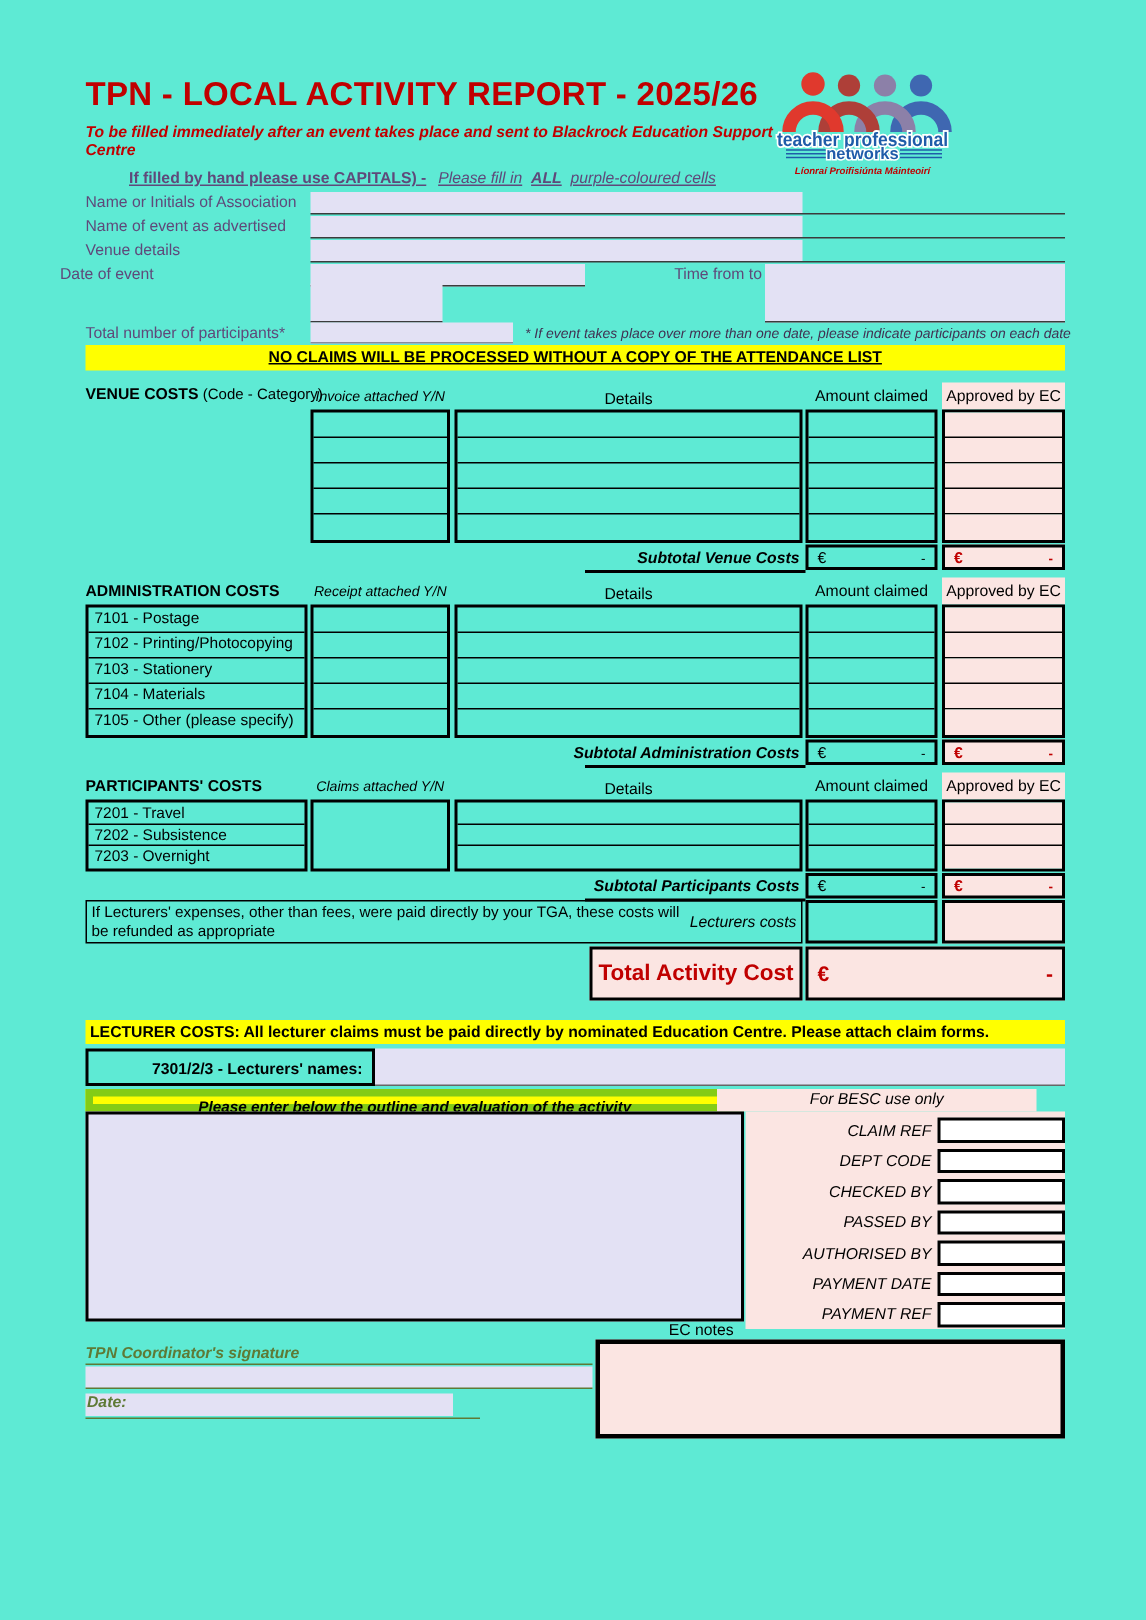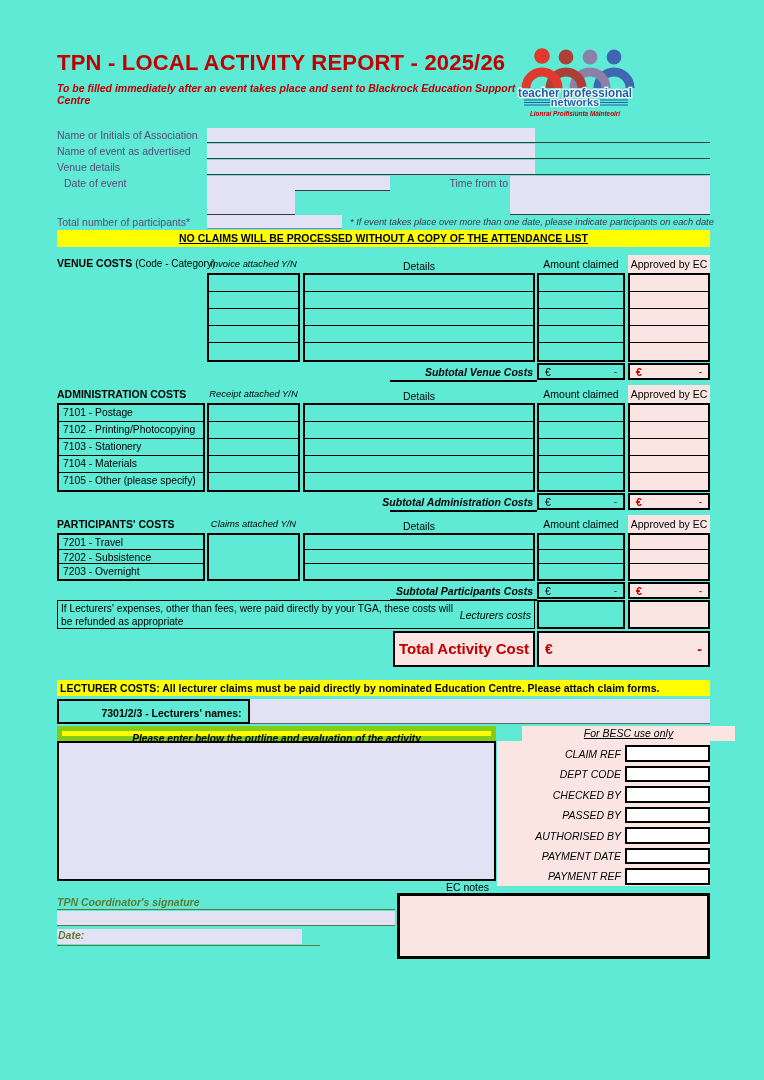--- a/index.html
+++ b/index.html
@@ -49,37 +49,43 @@
       <circle cx="52" cy="15" r="7.4" fill="#AE3F38"></circle>
       <path d="M 12 46 A 16 16 0 0 1 44 46" stroke="#E0392D" stroke-width="9"></path>
       <circle cx="28" cy="14" r="7.8" fill="#E0392D"></circle>
     </g>
     <text x="4" y="55" font-size="13" font-weight="bold" fill="#1F5CA9" stroke="#ffffff" stroke-width="2.4" paint-order="stroke" textLength="114" lengthAdjust="spacingAndGlyphs">teacher professional</text>
     <path d="M10 58 H38 M10 60.5 H38 M10 63 H38 M86 58 H114 M86 60.5 H114 M86 63 H114" stroke="#1F5CA9" stroke-width="1"></path>
     <text x="61" y="64" font-size="11" font-weight="bold" fill="#1F5CA9" text-anchor="middle" stroke="#ffffff" stroke-width="2" paint-order="stroke">networks</text>
     <text x="61" y="74" font-size="6.4" font-style="italic" font-weight="bold" fill="#C00000" text-anchor="middle">Líonraí Proifisiúnta Máinteoirí</text>
   </svg>
 
+  <div class="abs" style="left:86px;top:113px;width:480px;">
+    <span class="b u purple">If filled by hand please use CAPITALS) -</span>
+    <span class="i u purple" style="margin-left:5px;">Please fill in</span>
+    <span class="i b u purple" style="margin-left:3px;">ALL</span>
+    <span class="i u purple" style="margin-left:3px;">purple-coloured cells</span>
+  </div>
 
   <div class="abs purple" style="left:57px;top:129px;width:150px;">Name or Initials of Association</div>
   <div class="abs fieldline" style="left:207px;top:128px;width:503px;height:15px;">
     <div class="abs lav" style="left:0;top:0;width:328px;height:14px;"></div>
   </div>
 
   <div class="abs purple" style="left:57px;top:145px;width:160px;">Name of event as advertised</div>
   <div class="abs fieldline" style="left:207px;top:144px;width:503px;height:15px;">
     <div class="abs lav" style="left:0;top:0;width:328px;height:14px;"></div>
   </div>
 
   <div class="abs purple" style="left:57px;top:161px;width:150px;">Venue details</div>
   <div class="abs fieldline" style="left:207px;top:160px;width:503px;height:15px;">
     <div class="abs lav" style="left:0;top:0;width:328px;height:14px;"></div>
   </div>
 
-  <div class="abs purple" style="left:64px;top:177px;width:139px;">Date of event</div>
+  <div class="abs purple" style="left:40px;top:177px;width:139px;">Date of event</div>
   <div class="abs lav fieldline" style="left:207px;top:176px;width:183px;height:15px;"></div>
   <div class="abs purple rgt" style="left:392px;top:177px;width:116px;">Time from to</div>
   <div class="abs lav fieldline" style="left:510px;top:176px;width:200px;height:15px;"></div>
 
   <div class="abs lav fieldline" style="left:207px;top:189px;width:88px;height:26px;"></div>
   <div class="abs lav fieldline" style="left:510px;top:189px;width:200px;height:26px;"></div>
 
   <div class="abs purple" style="left:57px;top:216px;width:160px;">Total number of participants*</div>
   <div class="abs lav" style="left:207px;top:215px;width:135px;height:14px;border-bottom:1px solid #8a8a9a;"></div>
   <div class="abs yellow ctr" style="left:57px;top:230px;width:653px;height:17px;line-height:17px;">
@@ -249,21 +255,21 @@
   </div>
 
   <div class="abs cell ctr" style="left:57px;top:699px;width:193px;height:25px;line-height:24px;padding-left:36px;">
     <span class="b">7301/2/3 - Lecturers' names:</span>
   </div>
   <div class="abs lav" style="left:250px;top:699px;width:460px;height:25px;border-bottom:1px solid #666;"></div>
 
   <div class="abs yellow ctr" style="left:57px;top:726px;width:439px;height:15px;line-height:14px;border:5px solid #84cc16;">
     <span class="b i" style="font-size:10.2px;">Please enter below the outline and evaluation of the activity</span>
   </div>
-  <div class="abs pink ctr i" style="left:522px;top:726px;width:213px;height:15px;line-height:15px;text-decoration:underline;">For BESC use only</div>
+  <div class="abs pink ctr i" style="left:478px;top:726px;width:213px;height:15px;line-height:15px;">For BESC use only</div>
 
   <div class="abs lav" style="left:57px;top:741px;width:439px;height:140px;border:2.5px solid #000;"></div>
 
   <div class="abs pink" style="left:497px;top:741px;width:213px;height:145px;">
     <div class="abs bescfield" style="left:0;top:7px;width:124px;">CLAIM REF</div>
     <div class="bescbox" style="left:128px;top:4px;width:85px;height:16.5px;"></div>
     <div class="abs bescfield" style="left:0;top:27px;width:124px;">DEPT CODE</div>
     <div class="bescbox" style="left:128px;top:24.5px;width:85px;height:16.5px;"></div>
     <div class="abs bescfield" style="left:0;top:48px;width:124px;">CHECKED BY</div>
     <div class="bescbox" style="left:128px;top:45px;width:85px;height:16.5px;"></div>

